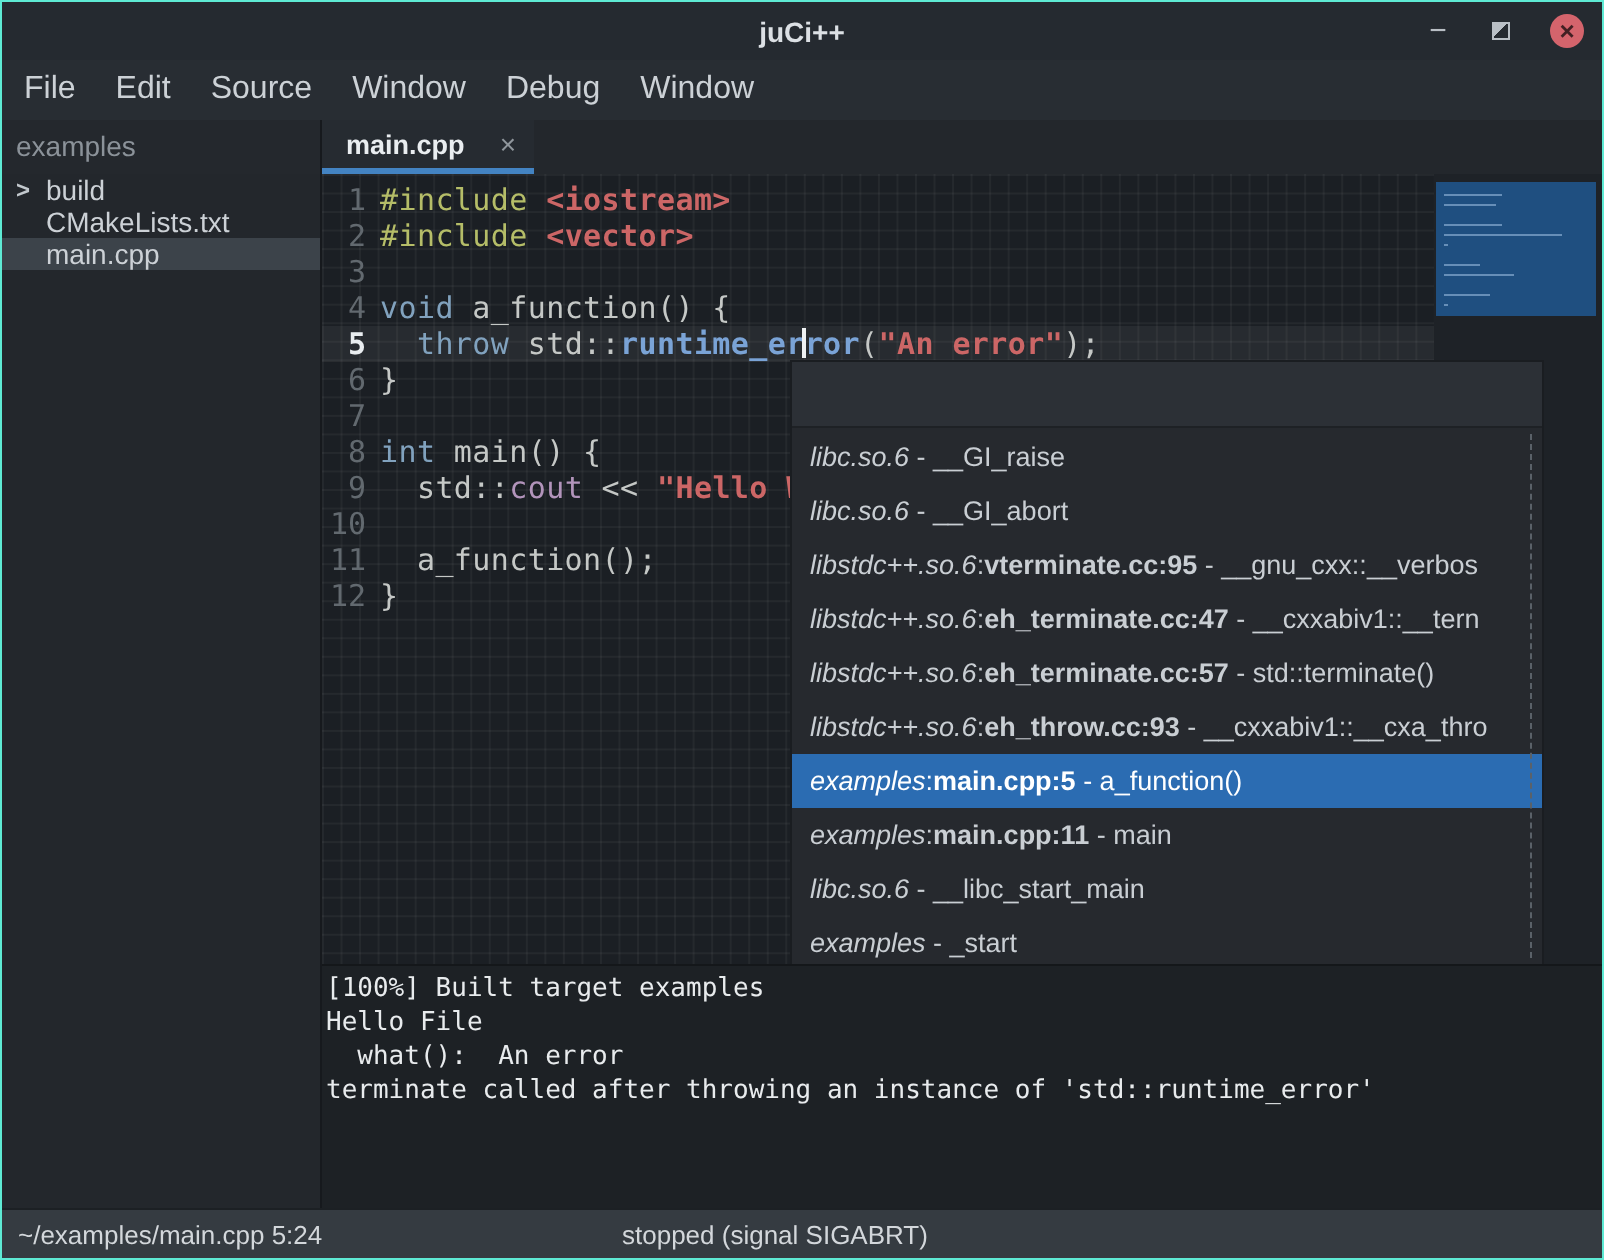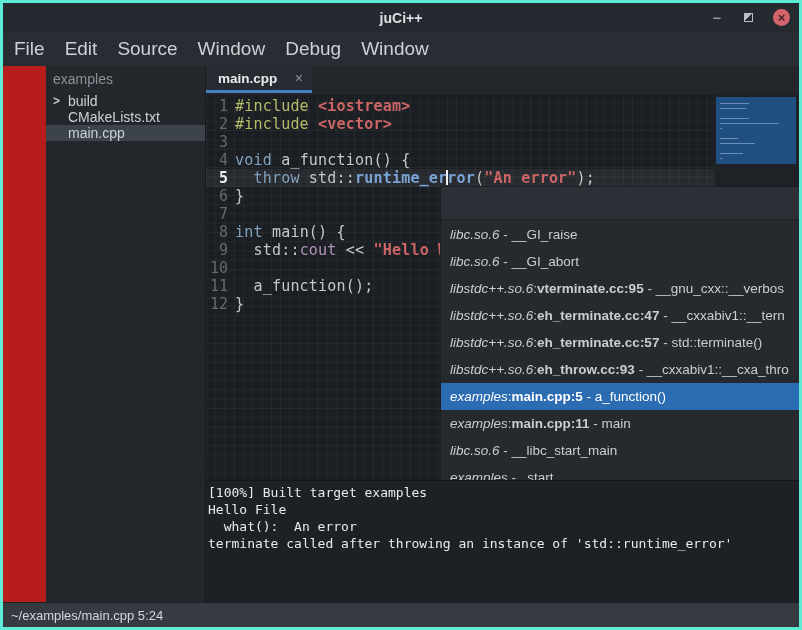--- a/index.html
+++ b/index.html
@@ -1,36 +1,36 @@
 <!DOCTYPE html>
 <html><head>
 <meta charset="utf-8">
 <style>
   * { margin:0; padding:0; box-sizing:border-box; }
   html,body { width:802px; height:630px; }
   body { font-family:"Liberation Sans", sans-serif; background:#22262b; overflow:hidden; }
 
-  .window { width:802px; height:630px; display:flex; flex-direction:column; border:3px solid #5eead4; background:#b91c1c; }
+  .window { width:802px; height:630px; display:flex; flex-direction:column; border:1px solid #5eead4; background:#000000; }
 
   
   .titlebar { flex:0 0 29px; background:#252a30; position:relative; display:flex; align-items:center; }
   .title { position:absolute; left:0; right:0; text-align:center; color:#dce0e4; font-size:14px; font-weight:bold; }
   .win-controls { position:absolute; right:9px; display:flex; align-items:center; gap:20px; }
   .btn-min { color:#b9bfc5; font-size:15px; line-height:10px; width:14px; text-align:center; }
   .btn-restore { width:9px; height:9px; border:1px solid #b9bfc5; background:linear-gradient(135deg,#b9bfc5 45%,transparent 46%); }
   .btn-close { width:17px; height:17px; border-radius:50%; background:#d4646c; color:rgba(40,20,22,.85);
                display:flex; align-items:center; justify-content:center; font-size:13px; font-weight:bold; line-height:1; }
 
   
   .menubar { flex:0 0 28px; background:#282d33; display:flex; align-items:flex-end; padding-left:1px;
-             color:#ccd1d6; font-size:19px; }
+             color:#ccd1d6; font-size:16px; }
   .menu-item { padding:6px 10px; }
 
   
-  .main { flex:1 1 auto; display:flex; min-height:0;padding-left:43px; }
+  .main { flex:1 1 auto; display:flex; min-height:0; }
 
   .sidebar { flex:0 0 160px; background:#23272c; border-right:1px solid #16191d; display:flex; flex-direction:column; font-size:14px; }
   .sidebar-header { flex:0 0 27px; line-height:27px; padding-left:7px; color:#8b9299; background:#24282d; }
   .tree-row { flex:0 0 27px; display:flex; align-items:center; padding-left:7px; color:#ccd1d6; }
   .tree-row.selected { background:#3c434a; }
   .expander { width:15px; color:#c2c8cd; font-weight:bold; font-size:12px; }
 
   .content { flex:1 1 auto; display:flex; flex-direction:column; min-width:0; }
 
   
@@ -179,15 +179,16 @@
         </div>
       </div>
 
       <div class="terminal"><div>[100%] Built target examples</div><div>Hello File</div><div>  what():  An error</div><div>terminate called after throwing an instance of 'std::runtime_error'</div></div>
 
     </div>
   </div>
 
   <div class="statusbar">
     <span class="status-location">~/examples/main.cpp 5:24</span>
+    <span class="status-state">stopped (signal SIGABRT)</span>
   </div>
 
 </div>
 
 </body></html>

